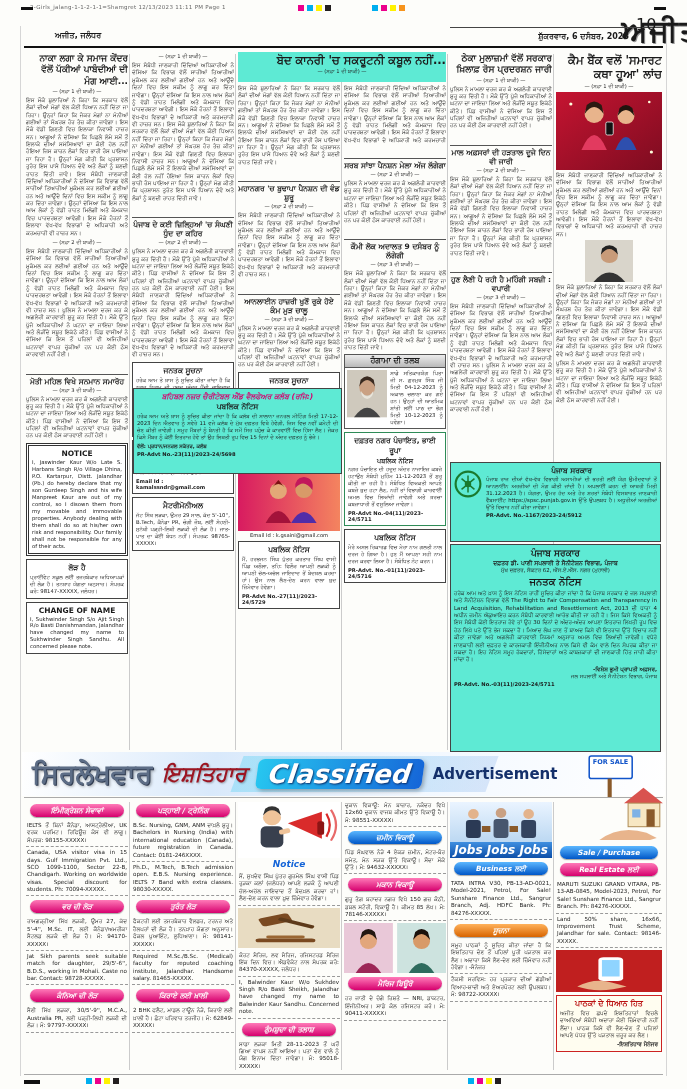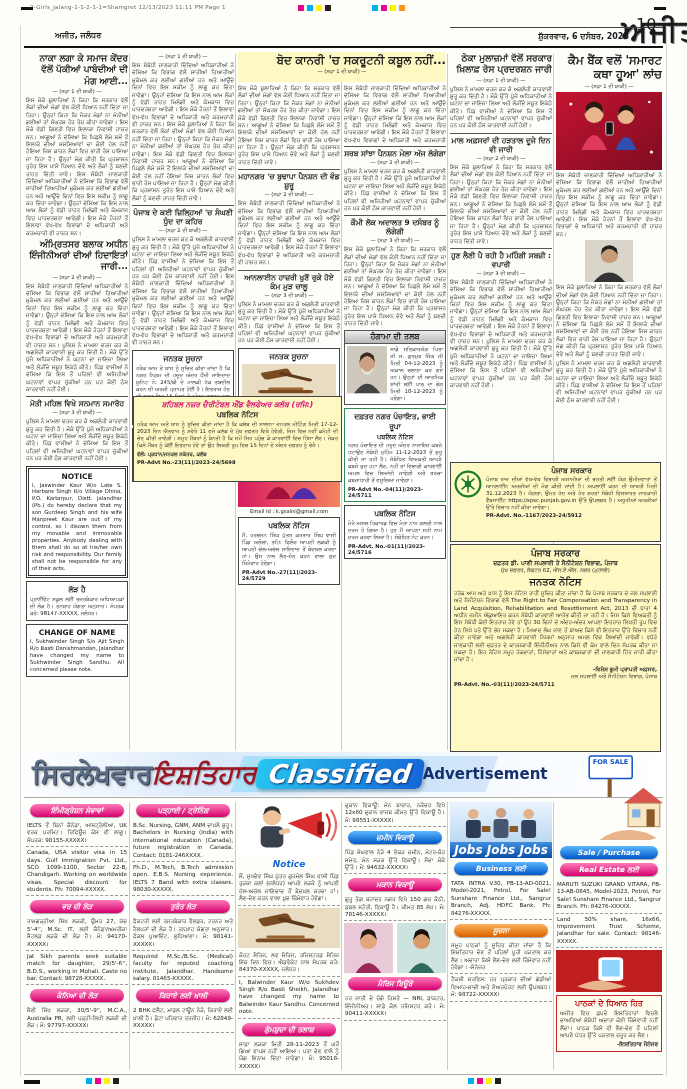--- a/index.html
+++ b/index.html
@@ -24,21 +24,21 @@
   .vline{position:absolute;top:54px;height:696px;width:1px;background:#cbcbcb;}
   .cvline{position:absolute;top:802px;height:268px;width:1px;background:#cbcbcb;}
   
   .col{position:absolute;top:52px;height:700px;overflow:hidden;}
   .ccol{position:absolute;top:800px;height:272px;overflow:hidden;}
   .headline{font-size:9px;font-weight:bold;text-align:right;line-height:1.25;margin:1px 0;}
   .headline.big{font-size:11.5px;}
   .cont{font-size:5.2px;font-weight:normal;text-align:center;color:#222;margin:1px 0 2px;}
   .cont::before{content:"— ";}.cont::after{content:" —";}
   .boxhead{font-size:7.5px;font-weight:bold;text-align:center;line-height:1.2;border-top:1px solid #555;
-           padding-top:2px;margin-top:3px;}
+           padding-top:2px;margin-top:15px;}
   .body{font-size:5.6px;line-height:1.32;text-align:justify;color:#1c1c1c;margin:1px 0 2px;}
   .gap{width:100%;}
   .noticebox{border:1px solid #444;padding:3px;margin:3px 0;background:#fff;}
   .noticebox.double{border:3px double #333;}
   .noticebox.orange{border:1.5px solid #d2691e;}
   .noticebox.green{border:1.5px solid #2e8b57;}
   .ntitle{font-size:7.5px;font-weight:bold;text-align:center;margin-bottom:1px;}
   .nsub{font-size:6.5px;font-weight:bold;text-align:center;margin-bottom:1px;}
   .ntext{font-size:5.3px;line-height:1.32;text-align:justify;}
   .nfoot{font-size:5.2px;font-weight:bold;margin-top:2px;}
@@ -60,46 +60,46 @@
         font-style:italic;font-size:7.2px;padding:2px 0;border-radius:9px;
         background:linear-gradient(180deg,#ff7ab8,#d6006e);box-shadow:0 1px 1px rgba(0,0,0,.35);}
   .pill.blue{background:linear-gradient(180deg,#5bb7ff,#0057c8);}
   .pill.orange{background:linear-gradient(180deg,#ffb25b,#d86400);}
   .ad{font-size:5.6px;line-height:1.32;text-align:justify;padding:2px 1px;border-bottom:1px dashed #999;}
   .rednotice{border:1.6px solid #c22;background:#fffdf0;padding:3px;margin:3px 0;}
   .rednotice .rtitle{color:#b11;font-weight:bold;text-align:center;font-size:8px;}
   .rednotice .rtext{font-size:5.6px;text-align:justify;line-height:1.32;margin-top:1px;}
   .rednotice .rsig{font-size:5.6px;font-weight:bold;text-align:right;margin-top:1px;}
   
-  .ov{position:absolute;background:#fef9c3;overflow:hidden;box-sizing:border-box;}
+  .ov{position:absolute;background:#5eead4;overflow:hidden;box-sizing:border-box;}
   .ov-midhead{left:238px;top:52px;width:208px;height:30px;}
-  .ov-club{left:133px;top:396px;width:209px;height:86px;border:1px solid #444;padding:3px;}
+  .ov-club{left:133px;top:388px;width:209px;height:86px;border:1px solid #444;padding:3px;}
   .pinkhead{font-size:7.5px;font-weight:bold;font-style:italic;color:#d6006e;text-align:center;}
   .ov-govt{left:450px;top:462px;width:211px;height:80px;border:1px solid #444;padding:3px;display:flex;gap:4px;}
   .govt-logo{flex:0 0 28px;padding-top:4px;}
   .gtitle{font-size:7.5px;font-weight:bold;text-align:center;}
   .gtext{font-size:5.3px;line-height:1.32;text-align:justify;}
   .ov-sarkar{left:450px;top:544px;width:211px;height:208px;border:1px solid #444;padding:3px;}
   .s1{font-size:9px;font-weight:bold;text-align:center;}
   .s2{font-size:6px;font-weight:bold;text-align:center;}
   .s3{font-size:5.4px;text-align:center;}
   .s4{font-size:10px;font-weight:bold;text-align:center;margin:2px 0;}
   .stext{font-size:5.5px;line-height:1.34;text-align:justify;}
   .ssig{font-size:5.5px;font-weight:bold;text-align:right;margin-top:2px;}
   .ssig2{font-size:5.3px;text-align:right;}
   .spr{font-size:5.2px;font-weight:bold;margin-top:1px;}
   
   .banner{position:absolute;left:22px;top:752px;width:643px;height:44px;box-sizing:border-box;
           background:linear-gradient(100deg,#ffffff 0%,#d9e9fb 30%,#f2f8ff 62%,#ffffff 100%);
-          display:flex;align-items:center;padding-left:10px;}
+          display:flex;align-items:center;gap:10px;padding-left:10px;}
   .banner::before{content:"";position:absolute;left:215px;top:4px;width:255px;height:36px;
           background:linear-gradient(100deg,rgba(39,199,240,.28),rgba(21,101,216,.14));transform:skewX(-20deg);}
   .bword1{font-size:27px;font-weight:bold;color:#5d6d86;
           text-shadow:1px 1px 0 #313d52,2px 2px 3px rgba(0,0,0,.35);z-index:1;}
-  .bword2{font-size:26px;font-weight:bold;font-style:italic;color:#9c1522;
+  .bword2{font-size:21px;font-weight:bold;font-style:italic;color:#9c1522;
           text-shadow:1px 1px 2px rgba(0,0,0,.3);z-index:1;}
   .bword3{font-size:26px;font-weight:bold;font-style:italic;color:#fff;
           background:linear-gradient(100deg,#27c7f0,#1565d8);padding:0 12px;border-radius:6px;
           transform:skewX(-8deg);text-shadow:1px 1px 2px #0a2c66;box-shadow:2px 2px 4px rgba(0,0,0,.3);z-index:1;}
   .bword4{font-size:15px;font-weight:bold;color:#14306b;z-index:1;}
   .banner-house{position:absolute;left:585px;top:752px;width:78px;height:88px;z-index:2;}
   .banner-house svg{width:100%;height:100%;display:block;}
   .forsale{position:absolute;left:6px;top:7px;width:39px;text-align:center;font-size:6.5px;font-weight:bold;
            color:#1154c9;line-height:1.1;}
 </style>
@@ -132,21 +132,20 @@
   <div class="vline" style="left:129px"></div>
   <div class="vline" style="left:235px"></div>
   <div class="vline" style="left:341px"></div>
   <div class="vline" style="left:447px"></div>
   <div class="vline" style="left:553px"></div>
 
   <div class="col" id="col-1" style="left:26px;width:102px">
       <div class="headline">ਨਾਕਾ ਲਗਾ ਕੇ ਸਮਾਜ ਕੇਂਦਰ ਵੱਲੋਂ ਪੱਕੀਆਂ ਪਾਬੰਦੀਆਂ ਦੀ ਮੰਗ ਆਈ...</div>
       <div class="cont">(ਸਫ਼ਾ 1 ਦੀ ਬਾਕੀ)</div>
       <div class="body">ਇਸ ਮੌਕੇ ਬੁਲਾਰਿਆਂ ਨੇ ਕਿਹਾ ਕਿ ਸਰਕਾਰ ਵੱਲੋਂ ਲੋਕਾਂ ਦੀਆਂ ਮੰਗਾਂ ਵੱਲ ਕੋਈ ਧਿਆਨ ਨਹੀਂ ਦਿੱਤਾ ਜਾ ਰਿਹਾ। ਉਨ੍ਹਾਂ ਕਿਹਾ ਕਿ ਜੇਕਰ ਮੰਗਾਂ ਨਾ ਮੰਨੀਆਂ ਗਈਆਂ ਤਾਂ ਸੰਘਰਸ਼ ਹੋਰ ਤੇਜ਼ ਕੀਤਾ ਜਾਵੇਗਾ। ਇਸ ਮੌਕੇ ਵੱਡੀ ਗਿਣਤੀ ਵਿਚ ਇਲਾਕਾ ਨਿਵਾਸੀ ਹਾਜ਼ਰ ਸਨ। ਆਗੂਆਂ ਨੇ ਦੱਸਿਆ ਕਿ ਪਿਛਲੇ ਲੰਮੇ ਸਮੇਂ ਤੋਂ ਇਲਾਕੇ ਦੀਆਂ ਸਮੱਸਿਆਵਾਂ ਦਾ ਕੋਈ ਹੱਲ ਨਹੀਂ ਹੋਇਆ ਜਿਸ ਕਾਰਨ ਲੋਕਾਂ ਵਿਚ ਭਾਰੀ ਰੋਸ ਪਾਇਆ ਜਾ ਰਿਹਾ ਹੈ। ਉਨ੍ਹਾਂ ਮੰਗ ਕੀਤੀ ਕਿ ਪ੍ਰਸ਼ਾਸਨ ਤੁਰੰਤ ਇਸ ਪਾਸੇ ਧਿਆਨ ਦੇਵੇ ਅਤੇ ਲੋਕਾਂ ਨੂੰ ਬਣਦੀ ਰਾਹਤ ਦਿੱਤੀ ਜਾਵੇ। ਇਸ ਸੰਬੰਧੀ ਜਾਣਕਾਰੀ ਦਿੰਦਿਆਂ ਅਧਿਕਾਰੀਆਂ ਨੇ ਦੱਸਿਆ ਕਿ ਵਿਭਾਗ ਵੱਲੋਂ ਸਾਰੀਆਂ ਤਿਆਰੀਆਂ ਮੁਕੰਮਲ ਕਰ ਲਈਆਂ ਗਈਆਂ ਹਨ ਅਤੇ ਆਉਂਦੇ ਦਿਨਾਂ ਵਿਚ ਇਸ ਸਕੀਮ ਨੂੰ ਲਾਗੂ ਕਰ ਦਿੱਤਾ ਜਾਵੇਗਾ। ਉਨ੍ਹਾਂ ਦੱਸਿਆ ਕਿ ਇਸ ਨਾਲ ਆਮ ਲੋਕਾਂ ਨੂੰ ਵੱਡੀ ਰਾਹਤ ਮਿਲੇਗੀ ਅਤੇ ਕੰਮਕਾਜ ਵਿਚ ਪਾਰਦਰਸ਼ਤਾ ਆਵੇਗੀ। ਇਸ ਮੌਕੇ ਹੋਰਨਾਂ ਤੋਂ ਇਲਾਵਾ ਵੱਖ-ਵੱਖ ਵਿਭਾਗਾਂ ਦੇ ਅਧਿਕਾਰੀ ਅਤੇ ਕਰਮਚਾਰੀ ਵੀ ਹਾਜ਼ਰ ਸਨ।</div>
-      <div class="headline">ਅੰਮ੍ਰਿਤਸਰ ਬਲਾਕ ਅਧੀਨ ਇੰਜੀਨੀਅਰਾਂ ਦੀਆਂ ਹਿਦਾਇਤਾਂ ਜਾਰੀ...</div>
       <div class="cont">(ਸਫ਼ਾ 2 ਦੀ ਬਾਕੀ)</div>
       <div class="body">ਇਸ ਸੰਬੰਧੀ ਜਾਣਕਾਰੀ ਦਿੰਦਿਆਂ ਅਧਿਕਾਰੀਆਂ ਨੇ ਦੱਸਿਆ ਕਿ ਵਿਭਾਗ ਵੱਲੋਂ ਸਾਰੀਆਂ ਤਿਆਰੀਆਂ ਮੁਕੰਮਲ ਕਰ ਲਈਆਂ ਗਈਆਂ ਹਨ ਅਤੇ ਆਉਂਦੇ ਦਿਨਾਂ ਵਿਚ ਇਸ ਸਕੀਮ ਨੂੰ ਲਾਗੂ ਕਰ ਦਿੱਤਾ ਜਾਵੇਗਾ। ਉਨ੍ਹਾਂ ਦੱਸਿਆ ਕਿ ਇਸ ਨਾਲ ਆਮ ਲੋਕਾਂ ਨੂੰ ਵੱਡੀ ਰਾਹਤ ਮਿਲੇਗੀ ਅਤੇ ਕੰਮਕਾਜ ਵਿਚ ਪਾਰਦਰਸ਼ਤਾ ਆਵੇਗੀ। ਇਸ ਮੌਕੇ ਹੋਰਨਾਂ ਤੋਂ ਇਲਾਵਾ ਵੱਖ-ਵੱਖ ਵਿਭਾਗਾਂ ਦੇ ਅਧਿਕਾਰੀ ਅਤੇ ਕਰਮਚਾਰੀ ਵੀ ਹਾਜ਼ਰ ਸਨ। ਪੁਲਿਸ ਨੇ ਮਾਮਲਾ ਦਰਜ ਕਰ ਕੇ ਅਗਲੇਰੀ ਕਾਰਵਾਈ ਸ਼ੁਰੂ ਕਰ ਦਿੱਤੀ ਹੈ। ਮੌਕੇ ਉੱਤੇ ਪੁੱਜੇ ਅਧਿਕਾਰੀਆਂ ਨੇ ਘਟਨਾ ਦਾ ਜਾਇਜ਼ਾ ਲਿਆ ਅਤੇ ਲੋੜੀਂਦੇ ਸਬੂਤ ਇਕੱਠੇ ਕੀਤੇ। ਪਿੰਡ ਵਾਸੀਆਂ ਨੇ ਦੱਸਿਆ ਕਿ ਇਸ ਤੋਂ ਪਹਿਲਾਂ ਵੀ ਅਜਿਹੀਆਂ ਘਟਨਾਵਾਂ ਵਾਪਰ ਚੁੱਕੀਆਂ ਹਨ ਪਰ ਕੋਈ ਠੋਸ ਕਾਰਵਾਈ ਨਹੀਂ ਹੋਈ।</div>
       <div class="boxhead">ਮੋਤੀ ਮਹਿਲ ਵਿਖੇ ਸਨਮਾਨ ਸਮਾਰੋਹ</div>
       <div class="cont">(ਸਫ਼ਾ 3 ਦੀ ਬਾਕੀ)</div>
       <div class="body">ਪੁਲਿਸ ਨੇ ਮਾਮਲਾ ਦਰਜ ਕਰ ਕੇ ਅਗਲੇਰੀ ਕਾਰਵਾਈ ਸ਼ੁਰੂ ਕਰ ਦਿੱਤੀ ਹੈ। ਮੌਕੇ ਉੱਤੇ ਪੁੱਜੇ ਅਧਿਕਾਰੀਆਂ ਨੇ ਘਟਨਾ ਦਾ ਜਾਇਜ਼ਾ ਲਿਆ ਅਤੇ ਲੋੜੀਂਦੇ ਸਬੂਤ ਇਕੱਠੇ ਕੀਤੇ। ਪਿੰਡ ਵਾਸੀਆਂ ਨੇ ਦੱਸਿਆ ਕਿ ਇਸ ਤੋਂ ਪਹਿਲਾਂ ਵੀ ਅਜਿਹੀਆਂ ਘਟਨਾਵਾਂ ਵਾਪਰ ਚੁੱਕੀਆਂ ਹਨ ਪਰ ਕੋਈ ਠੋਸ ਕਾਰਵਾਈ ਨਹੀਂ ਹੋਈ।</div>
       <div class="noticebox double">
         <div class="ntitle">NOTICE</div>
         <div class="ntext">I, Jaswinder Kaur W/o Late S. Harbans Singh R/o Village Dhina, P.O. Kartarpur, Distt. Jalandhar (Pb.) do hereby declare that my son Gurdeep Singh and his wife Manpreet Kaur are out of my control, so I disown them from my movable and immovable properties. Anybody dealing with them shall do so at his/her own risk and responsibility. Our family shall not be responsible for any of their acts.</div>
       </div>
       <div class="noticebox">
@@ -166,20 +165,24 @@
       <div class="body">ਪੁਲਿਸ ਨੇ ਮਾਮਲਾ ਦਰਜ ਕਰ ਕੇ ਅਗਲੇਰੀ ਕਾਰਵਾਈ ਸ਼ੁਰੂ ਕਰ ਦਿੱਤੀ ਹੈ। ਮੌਕੇ ਉੱਤੇ ਪੁੱਜੇ ਅਧਿਕਾਰੀਆਂ ਨੇ ਘਟਨਾ ਦਾ ਜਾਇਜ਼ਾ ਲਿਆ ਅਤੇ ਲੋੜੀਂਦੇ ਸਬੂਤ ਇਕੱਠੇ ਕੀਤੇ। ਪਿੰਡ ਵਾਸੀਆਂ ਨੇ ਦੱਸਿਆ ਕਿ ਇਸ ਤੋਂ ਪਹਿਲਾਂ ਵੀ ਅਜਿਹੀਆਂ ਘਟਨਾਵਾਂ ਵਾਪਰ ਚੁੱਕੀਆਂ ਹਨ ਪਰ ਕੋਈ ਠੋਸ ਕਾਰਵਾਈ ਨਹੀਂ ਹੋਈ। ਇਸ ਸੰਬੰਧੀ ਜਾਣਕਾਰੀ ਦਿੰਦਿਆਂ ਅਧਿਕਾਰੀਆਂ ਨੇ ਦੱਸਿਆ ਕਿ ਵਿਭਾਗ ਵੱਲੋਂ ਸਾਰੀਆਂ ਤਿਆਰੀਆਂ ਮੁਕੰਮਲ ਕਰ ਲਈਆਂ ਗਈਆਂ ਹਨ ਅਤੇ ਆਉਂਦੇ ਦਿਨਾਂ ਵਿਚ ਇਸ ਸਕੀਮ ਨੂੰ ਲਾਗੂ ਕਰ ਦਿੱਤਾ ਜਾਵੇਗਾ। ਉਨ੍ਹਾਂ ਦੱਸਿਆ ਕਿ ਇਸ ਨਾਲ ਆਮ ਲੋਕਾਂ ਨੂੰ ਵੱਡੀ ਰਾਹਤ ਮਿਲੇਗੀ ਅਤੇ ਕੰਮਕਾਜ ਵਿਚ ਪਾਰਦਰਸ਼ਤਾ ਆਵੇਗੀ। ਇਸ ਮੌਕੇ ਹੋਰਨਾਂ ਤੋਂ ਇਲਾਵਾ ਵੱਖ-ਵੱਖ ਵਿਭਾਗਾਂ ਦੇ ਅਧਿਕਾਰੀ ਅਤੇ ਕਰਮਚਾਰੀ ਵੀ ਹਾਜ਼ਰ ਸਨ।</div>
       <div class="noticebox">
         <div class="ntitle">ਜਨਤਕ ਸੂਚਨਾ</div>
         <div class="ntext">ਹਰੇਕ ਆਮ ਤੇ ਖ਼ਾਸ ਨੂੰ ਸੂਚਿਤ ਕੀਤਾ ਜਾਂਦਾ ਹੈ ਕਿ ਨਗਰ ਨਿਗਮ ਦੀ ਹਦੂਦ ਅੰਦਰ ਪੈਂਦੀ ਜਾਇਦਾਦ ਯੂਨਿਟ ਨੰ: 245/ਬੀ ਦੇ ਮਾਲਕੀ ਹੱਕ ਤਬਦੀਲ ਕਰਨ ਦੀ ਅਰਜ਼ੀ ਪ੍ਰਾਪਤ ਹੋਈ ਹੈ। ਇਤਰਾਜ਼ ਹੋਣ ਦੀ ਸੂਰਤ ਵਿਚ 15 ਦਿਨਾਂ ਦੇ ਅੰਦਰ ਦਫ਼ਤਰ ਨਾਲ ਸੰਪਰਕ ਕਰੋ।</div>
         <div class="nfoot">PR-Advt No.-25(11)/2023-24/5710</div>
       </div>
       <div class="noticebox">
         <div class="ntitle">ਜ਼ਰੂਰੀ ਬੇਨਤੀ</div>
         <div class="ntext">ਸਮੂਹ ਸ਼ਹਿਰ ਨਿਵਾਸੀਆਂ ਨੂੰ ਬੇਨਤੀ ਕੀਤੀ ਜਾਂਦੀ ਹੈ ਕਿ ਪਾਣੀ ਦੀ ਸੰਜਮ ਨਾਲ ਵਰਤੋਂ ਕਰਨ ਅਤੇ ਆਪਣੇ ਬਿੱਲ ਸਮੇਂ ਸਿਰ ਜਮ੍ਹਾਂ ਕਰਵਾਉਣ।</div>
         <div class="nfoot">Email Id : kamalssndr@gmail.com</div>
+      </div>
+      <div class="noticebox">
+        <div class="ntitle">ਮੈਟਰੀਮੋਨੀਅਲ</div>
+        <div class="ntext">ਜੱਟ ਸਿੱਖ ਲੜਕਾ, ਉਮਰ 29 ਸਾਲ, ਕੱਦ 5'-10'', B.Tech, ਕੈਨੇਡਾ PR, ਚੰਗੀ ਜੌਬ, ਲਈ ਸੋਹਣੀ-ਸੁਨੱਖੀ ਪੜ੍ਹੀ-ਲਿਖੀ ਲੜਕੀ ਦੀ ਲੋੜ ਹੈ। ਜਾਤ-ਪਾਤ ਦਾ ਕੋਈ ਬੰਧਨ ਨਹੀਂ। ਸੰਪਰਕ: 98765-XXXXX।</div>
       </div>
     </div>
   <div class="col" id="col-3" style="left:238px;width:102px">
       <div class="gap" style="height: 32px;"></div>
       <div class="body">ਇਸ ਮੌਕੇ ਬੁਲਾਰਿਆਂ ਨੇ ਕਿਹਾ ਕਿ ਸਰਕਾਰ ਵੱਲੋਂ ਲੋਕਾਂ ਦੀਆਂ ਮੰਗਾਂ ਵੱਲ ਕੋਈ ਧਿਆਨ ਨਹੀਂ ਦਿੱਤਾ ਜਾ ਰਿਹਾ। ਉਨ੍ਹਾਂ ਕਿਹਾ ਕਿ ਜੇਕਰ ਮੰਗਾਂ ਨਾ ਮੰਨੀਆਂ ਗਈਆਂ ਤਾਂ ਸੰਘਰਸ਼ ਹੋਰ ਤੇਜ਼ ਕੀਤਾ ਜਾਵੇਗਾ। ਇਸ ਮੌਕੇ ਵੱਡੀ ਗਿਣਤੀ ਵਿਚ ਇਲਾਕਾ ਨਿਵਾਸੀ ਹਾਜ਼ਰ ਸਨ। ਆਗੂਆਂ ਨੇ ਦੱਸਿਆ ਕਿ ਪਿਛਲੇ ਲੰਮੇ ਸਮੇਂ ਤੋਂ ਇਲਾਕੇ ਦੀਆਂ ਸਮੱਸਿਆਵਾਂ ਦਾ ਕੋਈ ਹੱਲ ਨਹੀਂ ਹੋਇਆ ਜਿਸ ਕਾਰਨ ਲੋਕਾਂ ਵਿਚ ਭਾਰੀ ਰੋਸ ਪਾਇਆ ਜਾ ਰਿਹਾ ਹੈ। ਉਨ੍ਹਾਂ ਮੰਗ ਕੀਤੀ ਕਿ ਪ੍ਰਸ਼ਾਸਨ ਤੁਰੰਤ ਇਸ ਪਾਸੇ ਧਿਆਨ ਦੇਵੇ ਅਤੇ ਲੋਕਾਂ ਨੂੰ ਬਣਦੀ ਰਾਹਤ ਦਿੱਤੀ ਜਾਵੇ।</div>
       <div class="boxhead">ਮਹਾਨਗਰ 'ਚ ਬੁਢਾਪਾ ਪੈਨਸ਼ਨ ਦੀ ਵੰਡ ਸ਼ੁਰੂ</div>
       <div class="cont">(ਸਫ਼ਾ 2 ਦੀ ਬਾਕੀ)</div>
       <div class="body">ਇਸ ਸੰਬੰਧੀ ਜਾਣਕਾਰੀ ਦਿੰਦਿਆਂ ਅਧਿਕਾਰੀਆਂ ਨੇ ਦੱਸਿਆ ਕਿ ਵਿਭਾਗ ਵੱਲੋਂ ਸਾਰੀਆਂ ਤਿਆਰੀਆਂ ਮੁਕੰਮਲ ਕਰ ਲਈਆਂ ਗਈਆਂ ਹਨ ਅਤੇ ਆਉਂਦੇ ਦਿਨਾਂ ਵਿਚ ਇਸ ਸਕੀਮ ਨੂੰ ਲਾਗੂ ਕਰ ਦਿੱਤਾ ਜਾਵੇਗਾ। ਉਨ੍ਹਾਂ ਦੱਸਿਆ ਕਿ ਇਸ ਨਾਲ ਆਮ ਲੋਕਾਂ ਨੂੰ ਵੱਡੀ ਰਾਹਤ ਮਿਲੇਗੀ ਅਤੇ ਕੰਮਕਾਜ ਵਿਚ ਪਾਰਦਰਸ਼ਤਾ ਆਵੇਗੀ। ਇਸ ਮੌਕੇ ਹੋਰਨਾਂ ਤੋਂ ਇਲਾਵਾ ਵੱਖ-ਵੱਖ ਵਿਭਾਗਾਂ ਦੇ ਅਧਿਕਾਰੀ ਅਤੇ ਕਰਮਚਾਰੀ ਵੀ ਹਾਜ਼ਰ ਸਨ।</div>
       <div class="boxhead">ਆਨਲਾਈਨ ਹਾਜ਼ਰੀ ਖੁਣੋਂ ਰੁਕੇ ਹੋਏ ਕੰਮ ਮੁੜ ਚਾਲੂ</div>
       <div class="cont">(ਸਫ਼ਾ 3 ਦੀ ਬਾਕੀ)</div>

